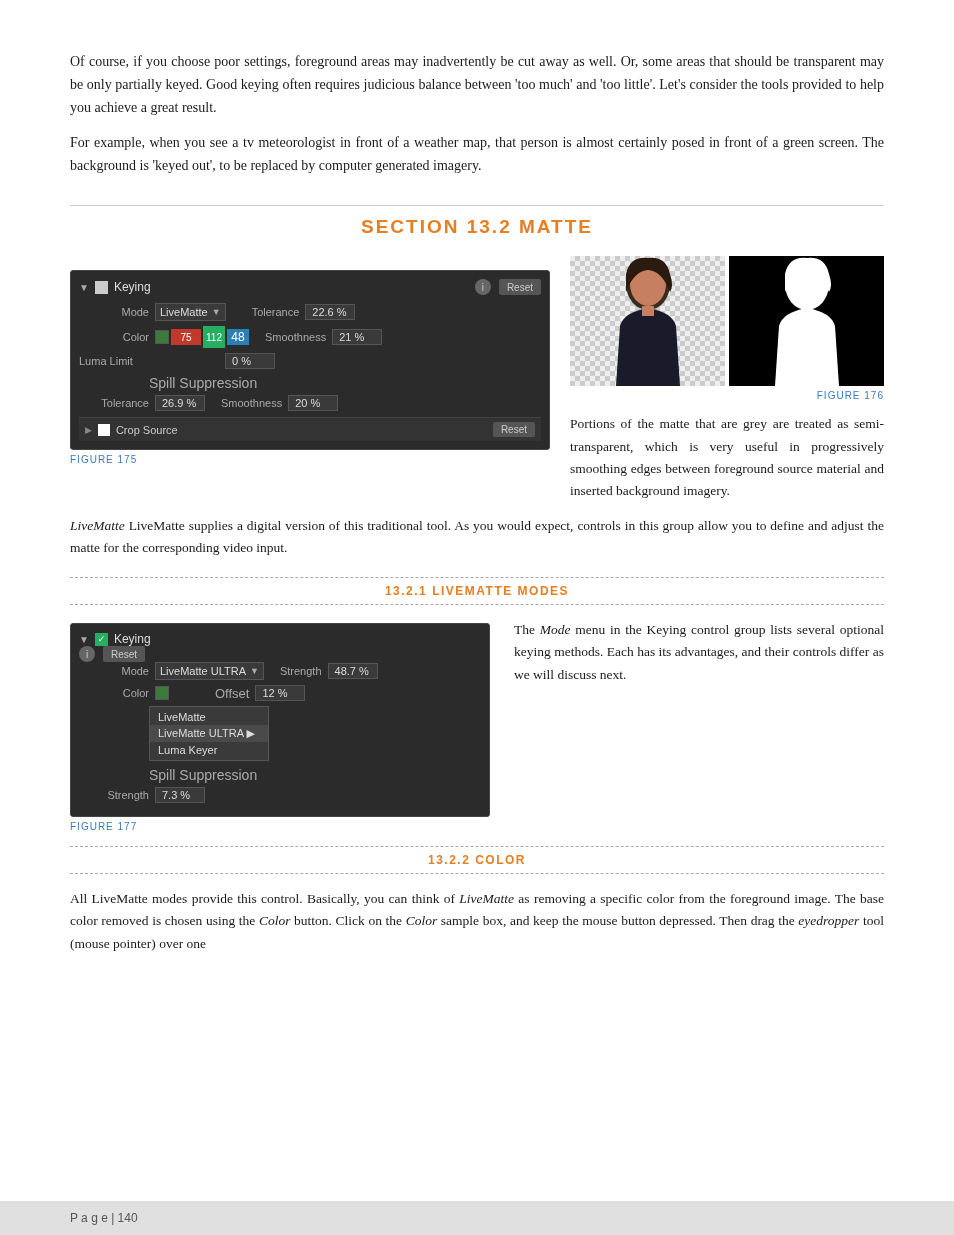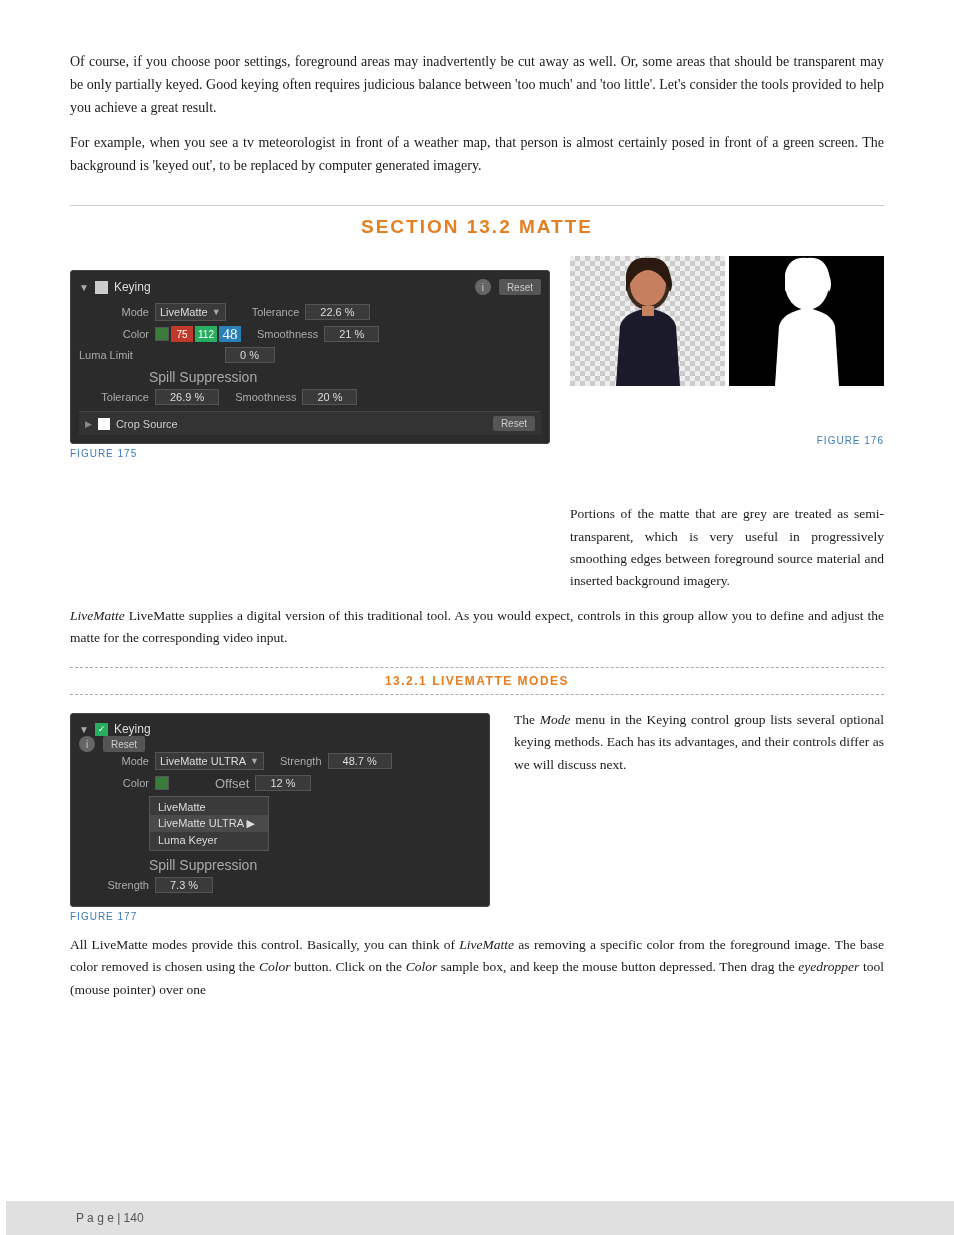--- a/index.html
+++ b/index.html
@@ -48,21 +48,20 @@
       align-items: flex-start;
     }
     .left-col {
       flex: 0 0 480px;
     }
     .right-col {
       flex: 1;
       display: flex;
       flex-direction: column;
       align-items: flex-end;
-      gap: 45px;
     }
     .body-text {
       font-size: 13.5px;
       line-height: 1.65;
       text-align: justify;
       margin-bottom: 12px;
     }
     .body-text em { font-style: italic; }
     
     .keying-panel {
@@ -112,21 +111,21 @@
     .panel-row {
       display: flex;
       align-items: center;
       margin-bottom: 5px;
       gap: 6px;
     }
     .panel-label { width: 70px; text-align: right; color: #aaa; }
     .panel-value-box {
       background: #3a3a3a;
       border: 1px solid #555;
-      padding: 1px 14px;
+      padding: 1px 6px;
       font-size: 11px;
       color: #ddd;
       min-width: 50px;
     }
     .mode-select {
       background: #3a3a3a;
       border: 1px solid #555;
       color: #ddd;
       padding: 2px 4px;
       font-size: 11px;
@@ -134,23 +133,23 @@
     }
     .color-swatch {
       width: 14px; height: 14px;
       background: #3a7a3a;
       border: 1px solid #555;
       display: inline-block;
     }
     .color-boxes {
       display: flex; gap: 2px; align-items: center;
     }
-    .cb-r { background: #c0392b; width: 22px; height: 16px; display: inline-flex; align-items: center; justify-content: center; font-size: 10px; color: #fff; }
-    .cb-g { background: #27ae60; width: 22px; height: 16px; display: inline-flex; align-items: center; justify-content: center; font-size: 10px; color: #fff; }
-    .cb-b { background: #2980b9; width: 22px; height: 16px; display: inline-flex; align-items: center; justify-content: center; font-size: 15px; color: #fff; font-family: Liberation Serif, serif; }
+    .cb-r { background: #c0392b; width: 30px; height: 16px; display: inline-flex; align-items: center; justify-content: center; font-size: 10px; color: #fff; }
+    .cb-g { background: #27ae60; width: 22px; height: 22px; display: inline-flex; align-items: center; justify-content: center; font-size: 10px; color: #fff; }
+    .cb-b { background: #2980b9; width: 22px; height: 16px; display: inline-flex; align-items: center; justify-content: center; font-size: 12px; color: #fff; }
     .spill-header { font-size: 14px; color: #aaa; margin: 6px 0 4px 70px; }
     .crop-row {
       display: flex; align-items: center; justify-content: space-between;
       background: #333; padding: 4px 6px; margin-top: 6px;
       border-top: 1px solid #444;
     }
     .crop-label { display: flex; align-items: center; gap: 6px; }
     .mini-triangle { color: #888; font-size: 9px; }
     .white-rect { width: 12px; height: 12px; background: #fff; display: inline-block; }
     .fig-label {
@@ -252,21 +251,21 @@
     
     .check-box {
       width: 13px; height: 13px;
       background: #27ae60;
       display: inline-flex; align-items: center; justify-content: center;
       color: #fff; font-size: 9px;
     }
     
     .page-footer {
       position: absolute;
-      bottom: 0; left: 6px; right: 0;
+      bottom: 0; left: 0; right: 0;
       background: #e0e0e0;
       padding: 10px 70px;
       font-family: 'Arial', sans-serif;
       font-size: 12px;
       color: #555;
     }
     
     .subsection2-header {
       text-align: center;
       border-top: 1px dashed #aaa;
@@ -454,20 +453,25 @@
       <div class="fig-label" style="margin-top:4px;">FIGURE 177</div>
     </div>
 
     <div class="text-col">
       <p class="body-text">
         The <em>Mode</em> menu in the Keying control group lists several optional keying methods.  Each has its advantages, and their controls differ as we will discuss next.
       </p>
     </div>
   </div>
 
+  <div class="subsection2-header">
+    <h3>
+      <span>13.2.2</span>&nbsp;<span style="color:#e67e22;font-weight:bold;">COLOR</span>
+    </h3>
+  </div>
 
   <p class="body-text">
     All LiveMatte modes provide this control.  Basically, you can think of <em>LiveMatte</em> as removing a specific color from the foreground image. The base color removed is chosen using the <em>Color</em> button. Click on the <em>Color</em> sample box, and keep the mouse button depressed.  Then drag the <em>eyedropper</em> tool (mouse pointer) over one
   </p>
 
   <div class="page-footer">
     <span>P a g e  |  140</span>
   </div>
 
 </div>

